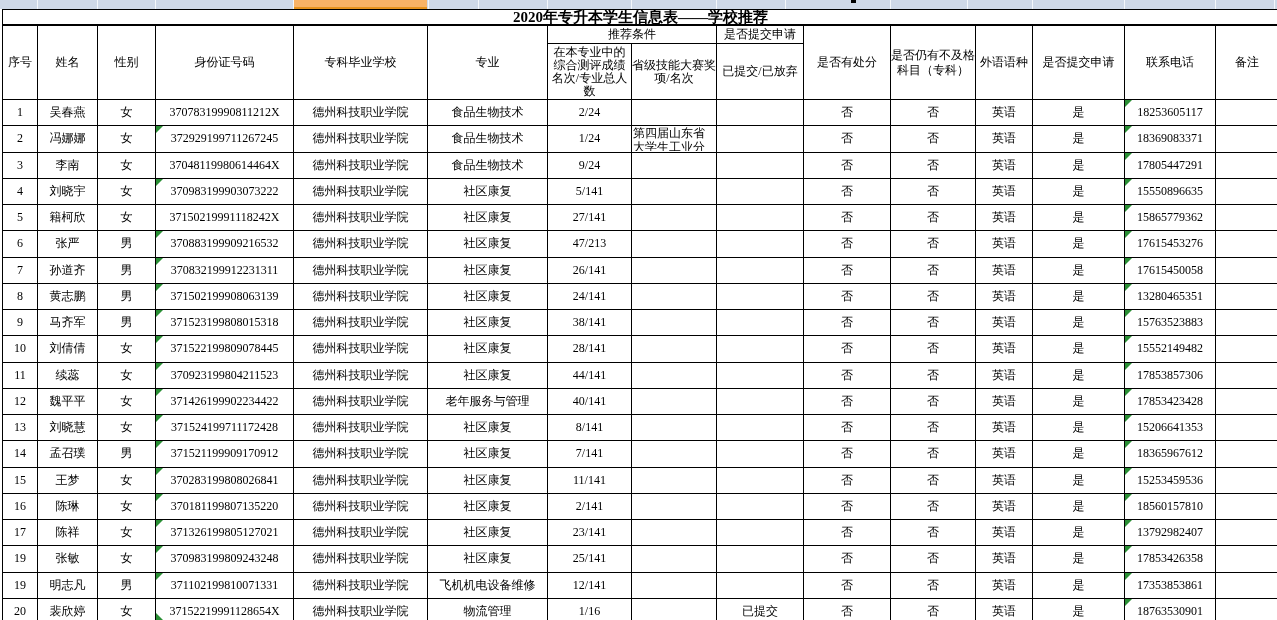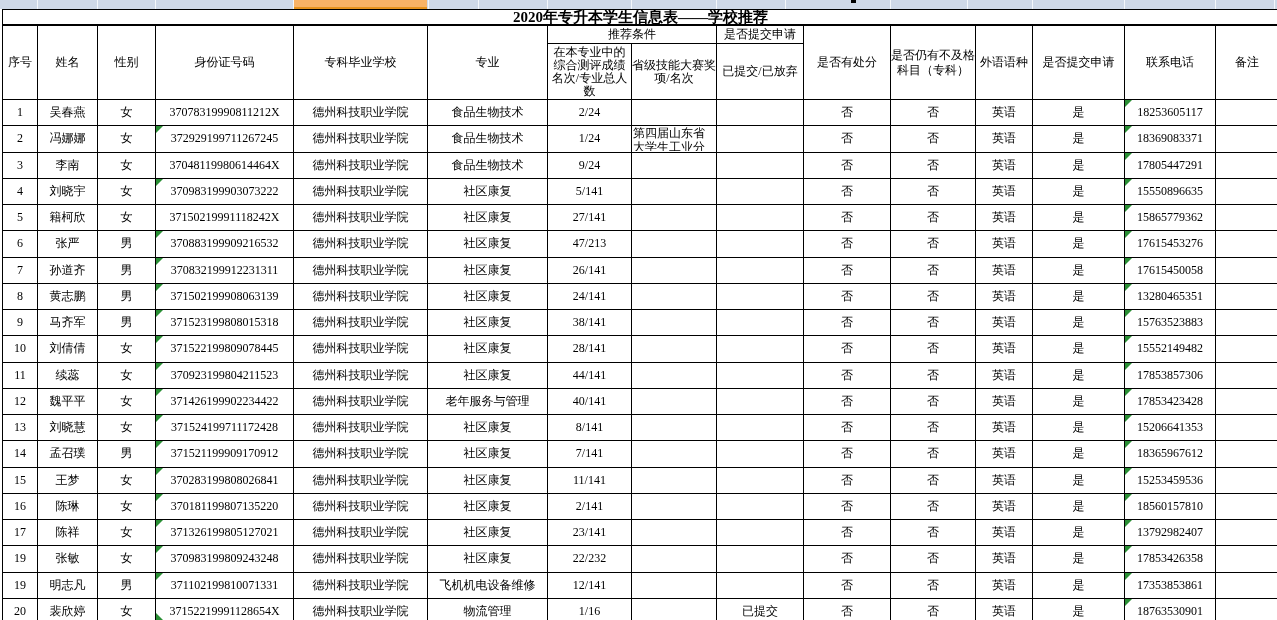--- a/index.html
+++ b/index.html
@@ -390,21 +390,21 @@
           <td>13792982407<span class="flag" style="border-top-color: rgb(42, 143, 53);"></span></td>
           <td></td>
         </tr>
         <tr class="data-row">
           <td>19</td>
           <td>张敏</td>
           <td>女</td>
           <td>370983199809243248<span class="flag" style="border-top-color: rgb(42, 143, 53);"></span></td>
           <td>德州科技职业学院</td>
           <td>社区康复</td>
-          <td>22/232</td>
+          <td>25/141</td>
           <td></td>
           <td></td>
           <td>否</td>
           <td>否</td>
           <td>英语</td>
           <td>是</td>
           <td>17853426358<span class="flag" style="border-top-color: rgb(42, 143, 53);"></span></td>
           <td></td>
         </tr>
         <tr class="data-row">

